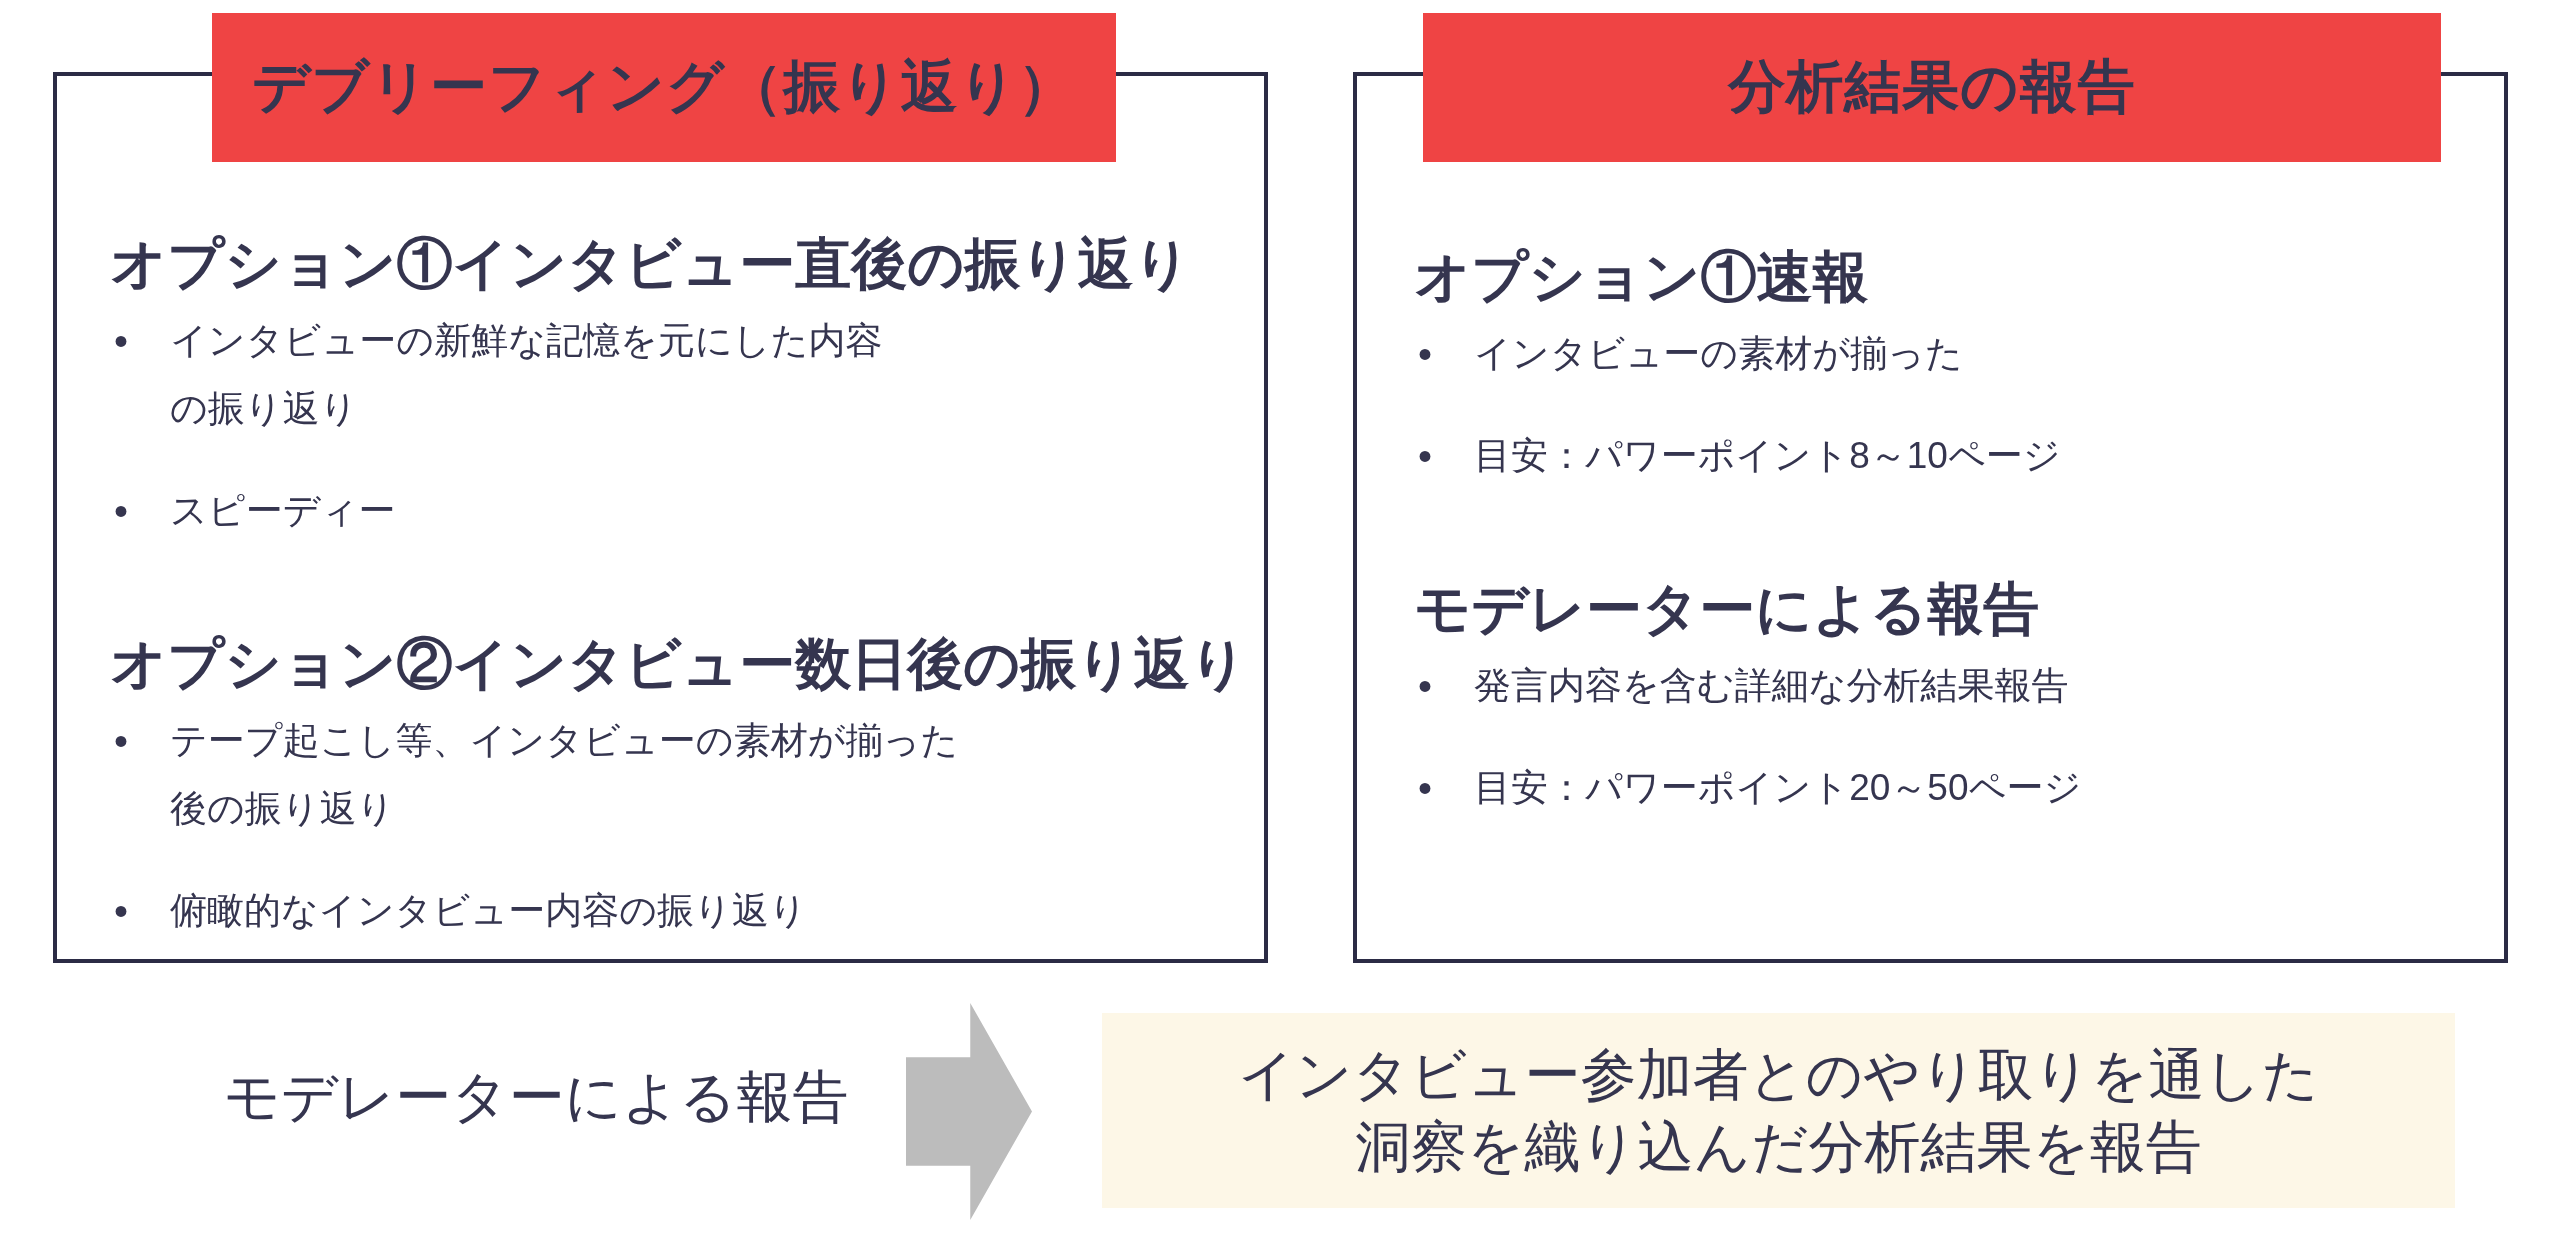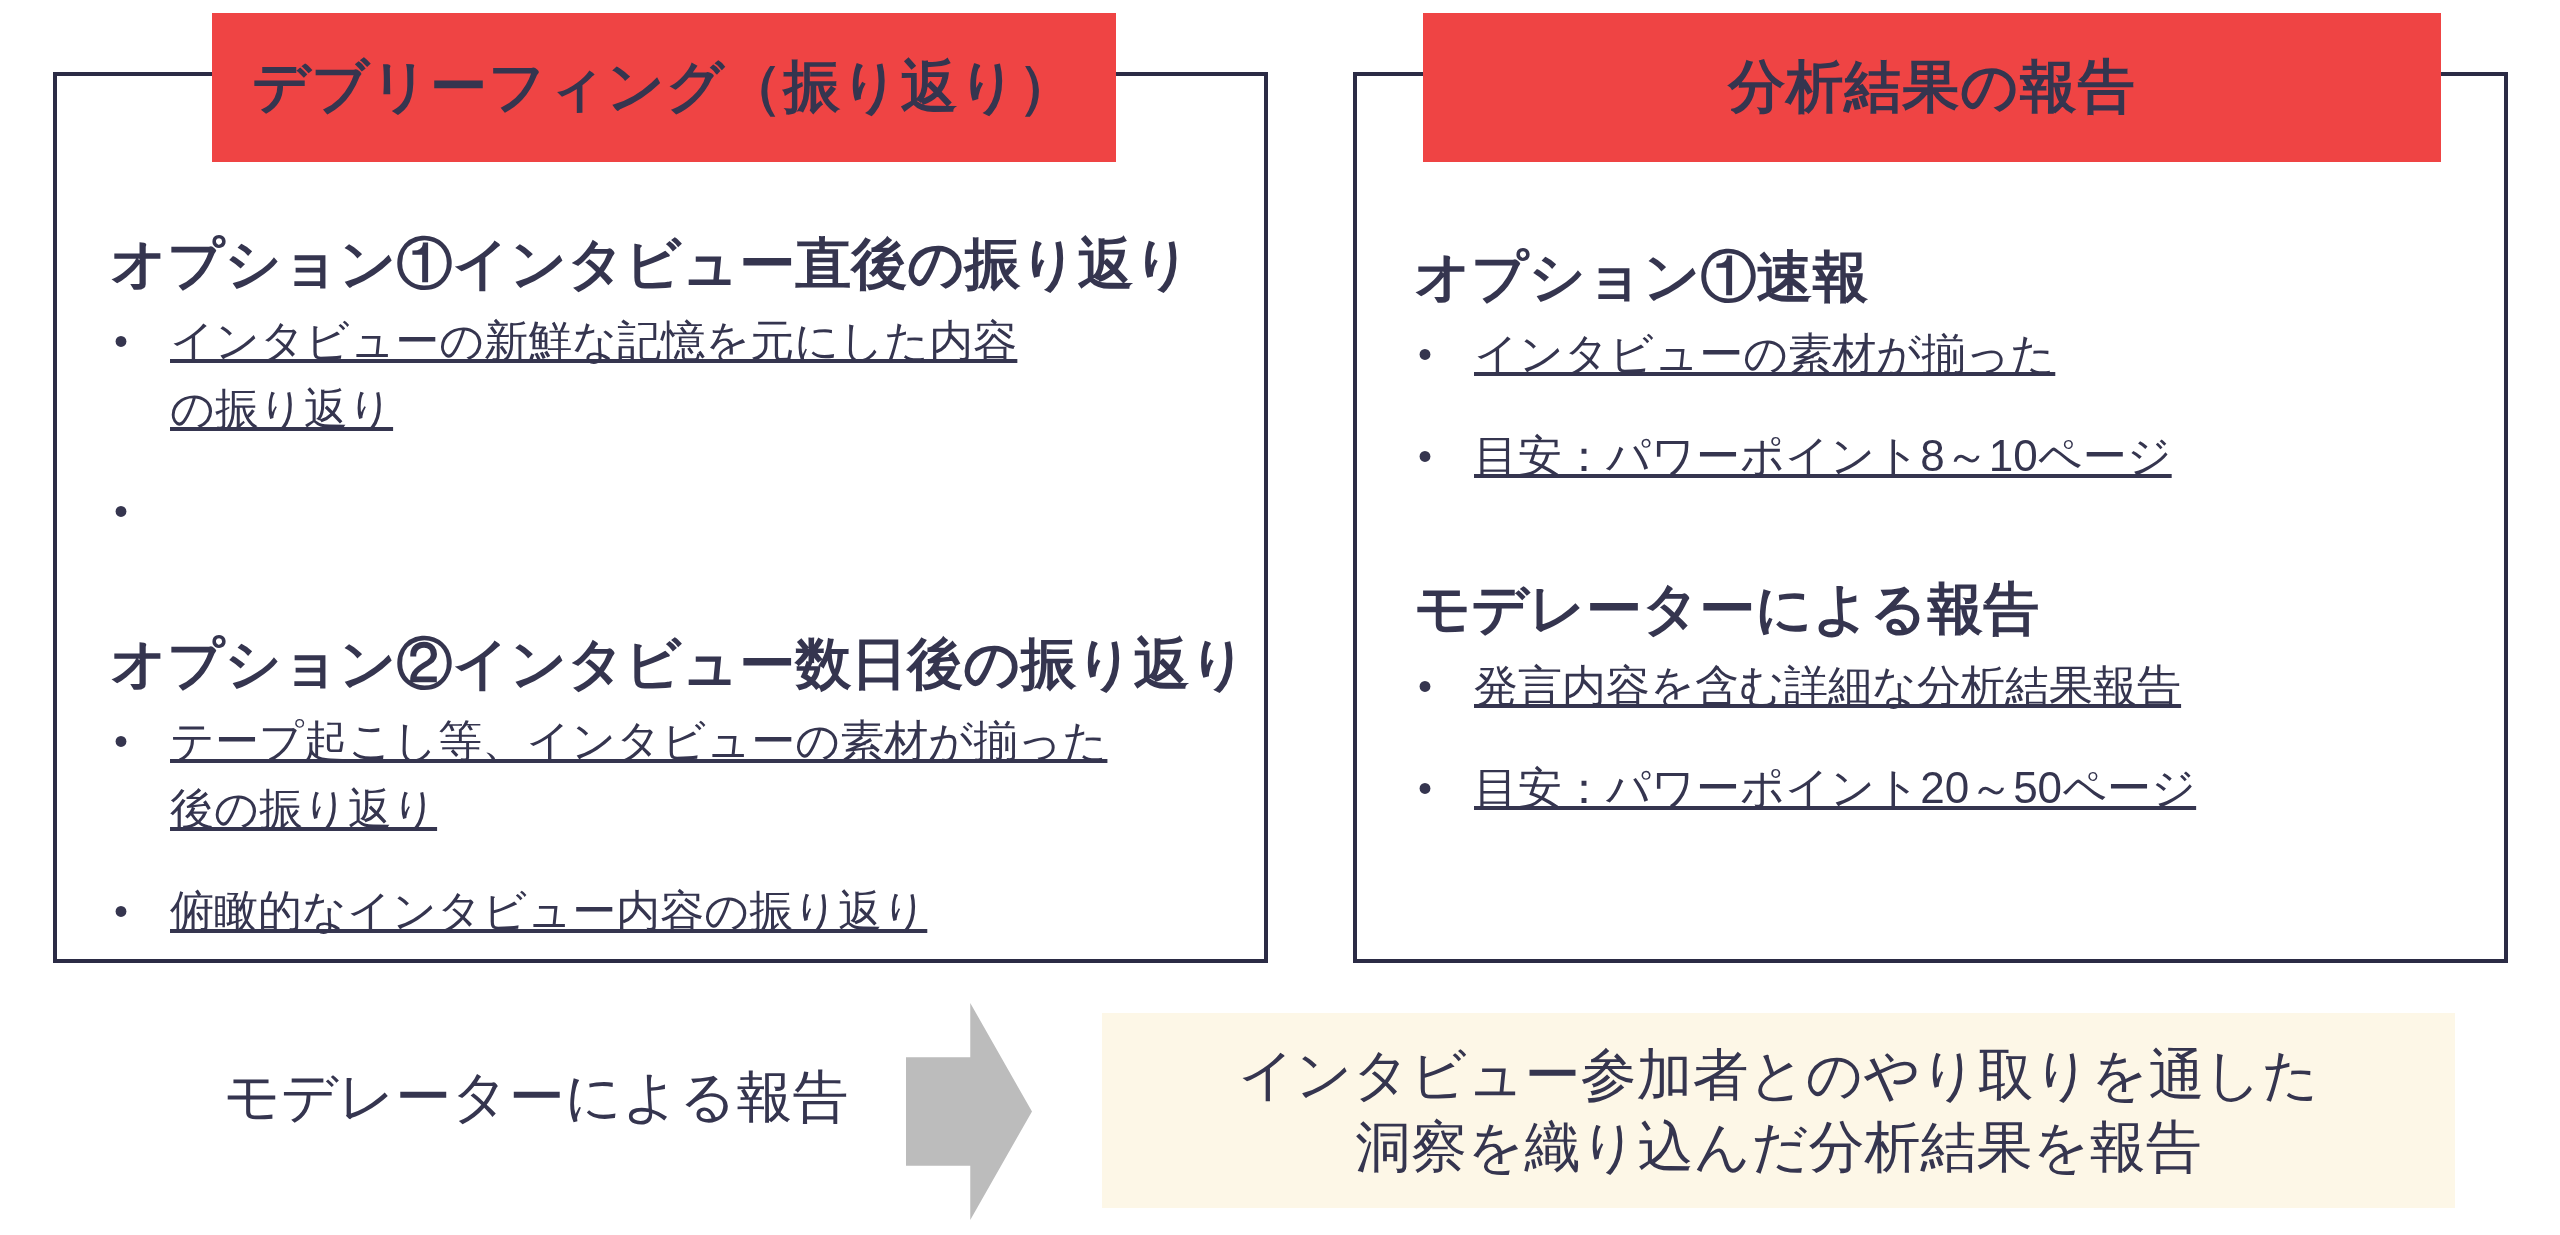--- a/index.html
+++ b/index.html
@@ -70,23 +70,22 @@
   }
   .bullet + .bullet { margin-top: 34px; }
   .dot {
     flex: 0 0 56px;
     width: 56px;
     font-size: 40px;
     line-height: 68px;
     padding-left: 4px;
   }
   .bullet-text {
-    font-size: 44px;
+    font-size: 37px;
     line-height: 68px;
-    text-decoration: underline;
   }
   .bl { display: block; white-space: nowrap; }
 
   
   .moderator-label {
     position: absolute;
     left: 196px;
     top: 1062px;
     width: 680px;
     font-size: 56px;
@@ -134,20 +133,23 @@
       <h3 class="sec-heading">オプション①インタビュー直後の振り返り</h3>
       <div class="bullet">
         <span class="dot">•</span>
         <span class="bullet-text">
           <span class="bl">インタビューの新鮮な記憶を元にした内容</span>
           <span class="bl">の振り返り</span>
         </span>
       </div>
       <div class="bullet">
         <span class="dot">•</span>
+        <span class="bullet-text">
+          <span class="bl">スピーディー</span>
+        </span>
       </div>
     </div>
 
     <div class="section">
       <h3 class="sec-heading">オプション②インタビュー数日後の振り返り</h3>
       <div class="bullet">
         <span class="dot">•</span>
         <span class="bullet-text">
           <span class="bl">テープ起こし等、インタビューの素材が揃った</span>
           <span class="bl">後の振り返り</span>

